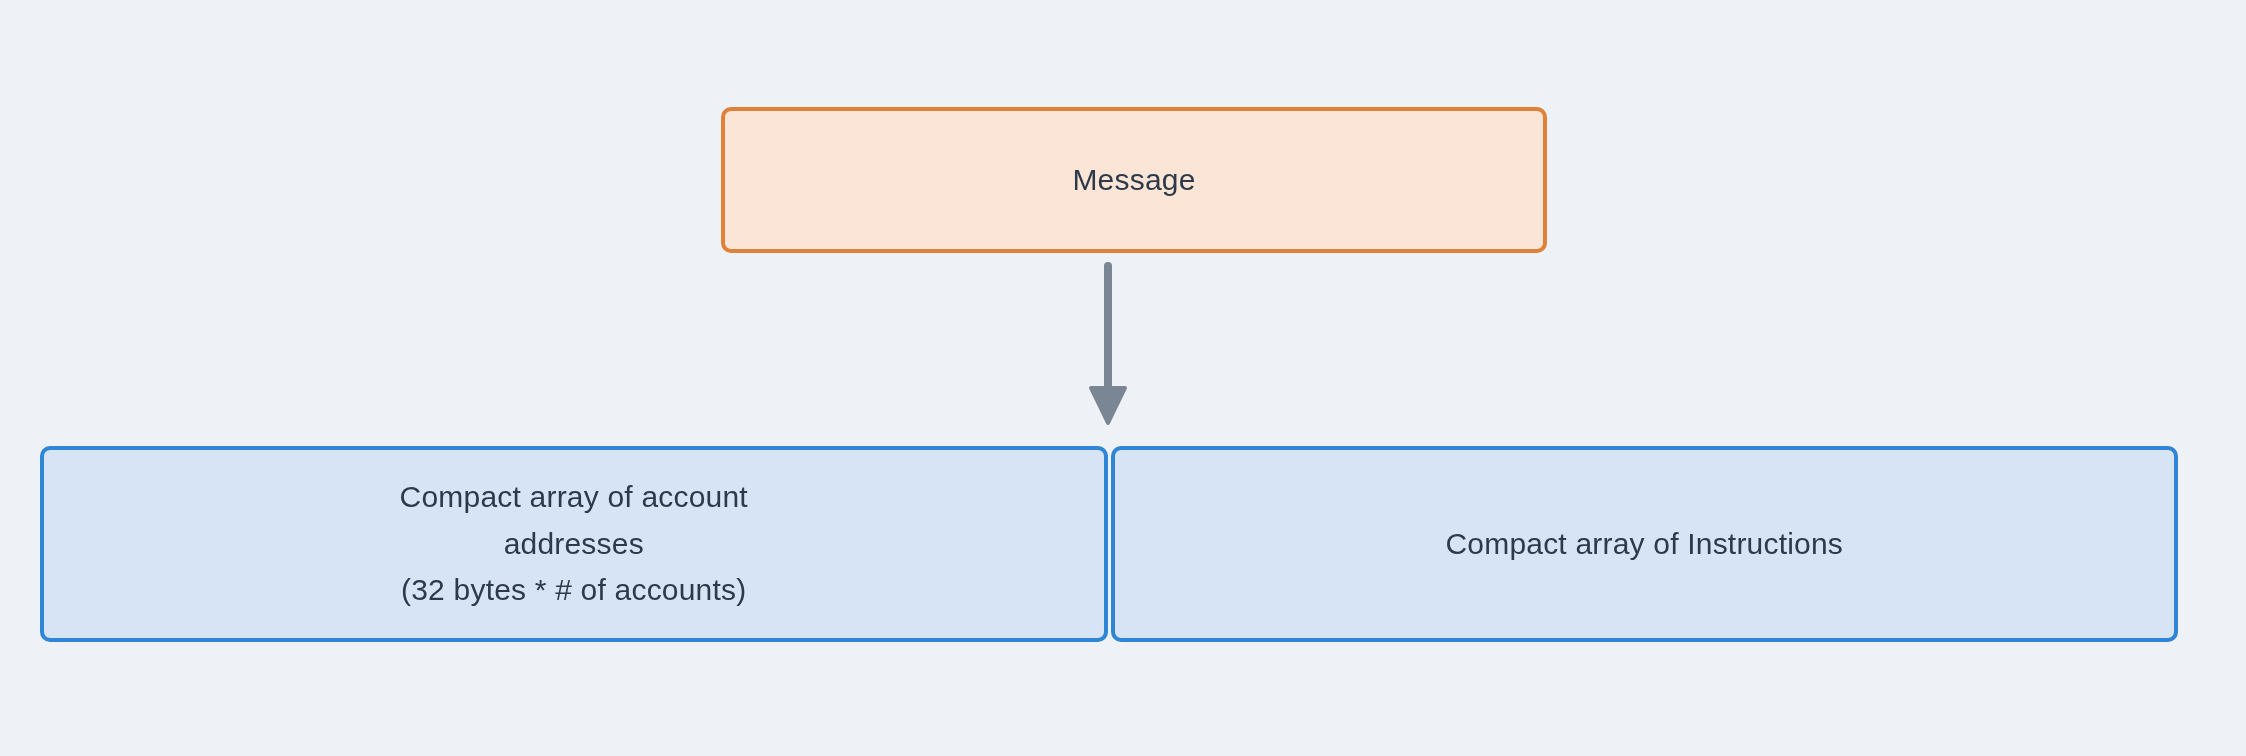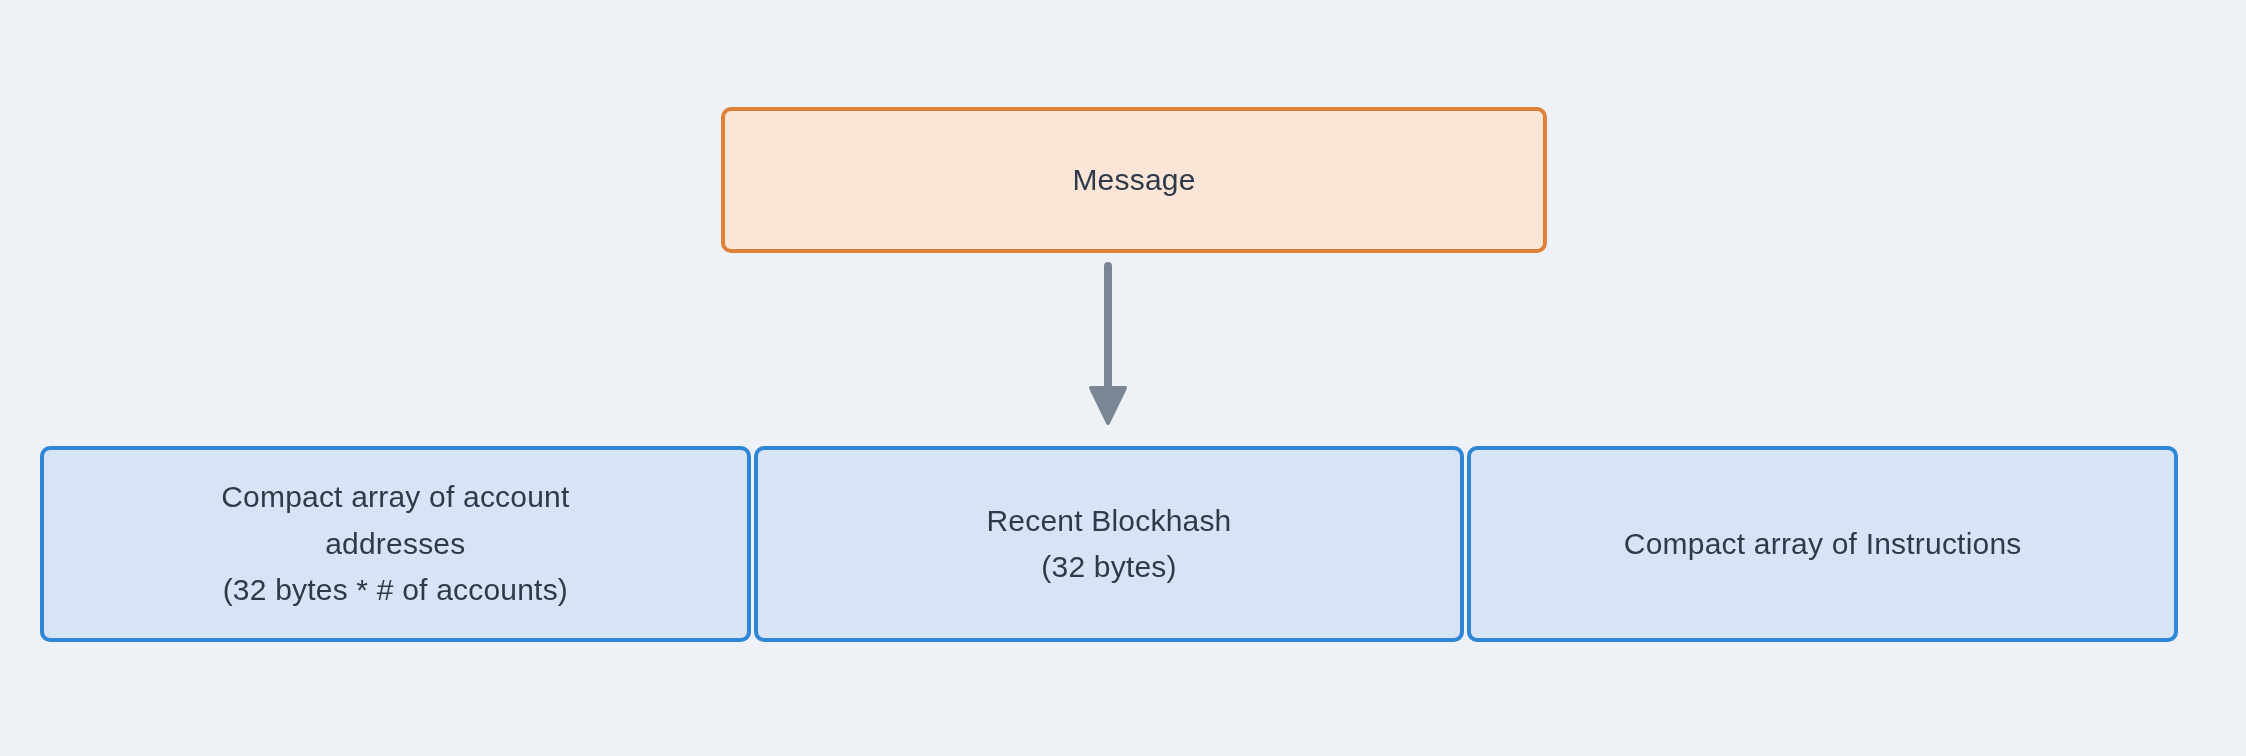--- a/index.html
+++ b/index.html
@@ -94,24 +94,20 @@
 
   <div class="fields-row">
 
 
     <div class="child-node">
       <span class="node-label">Compact array of account
 addresses
 (32 bytes * # of accounts)</span>
     </div>
 
-    <div class="child-node">
-      <span class="node-label">Recent Blockhash
-(32 bytes)</span>
-    </div>
 
     <div class="child-node">
       <span class="node-label">Compact array of Instructions</span>
     </div>
 
   </div>
 
 </div>
 
 </body></html>

